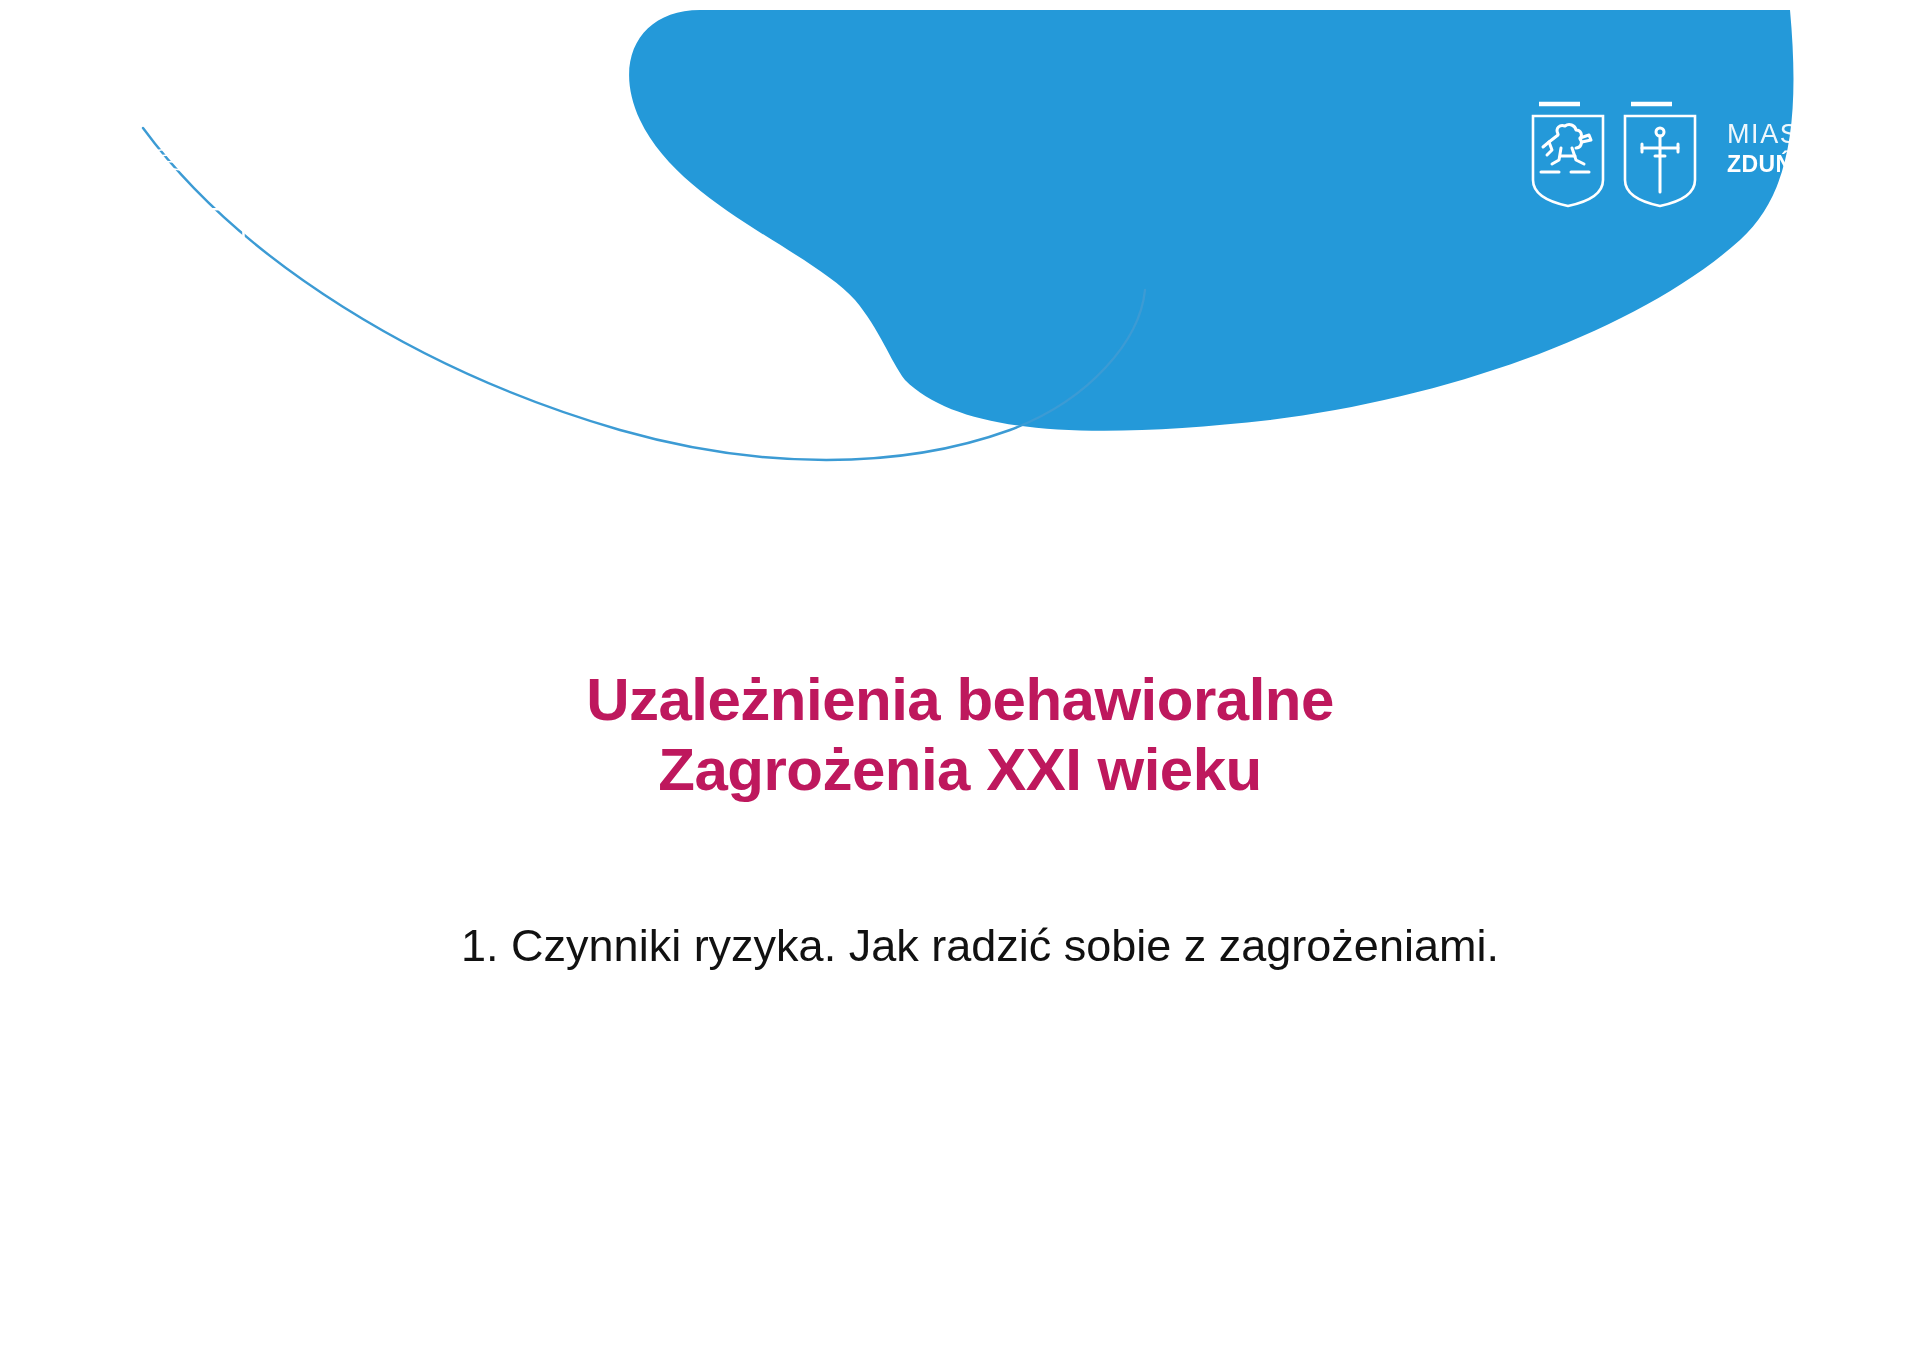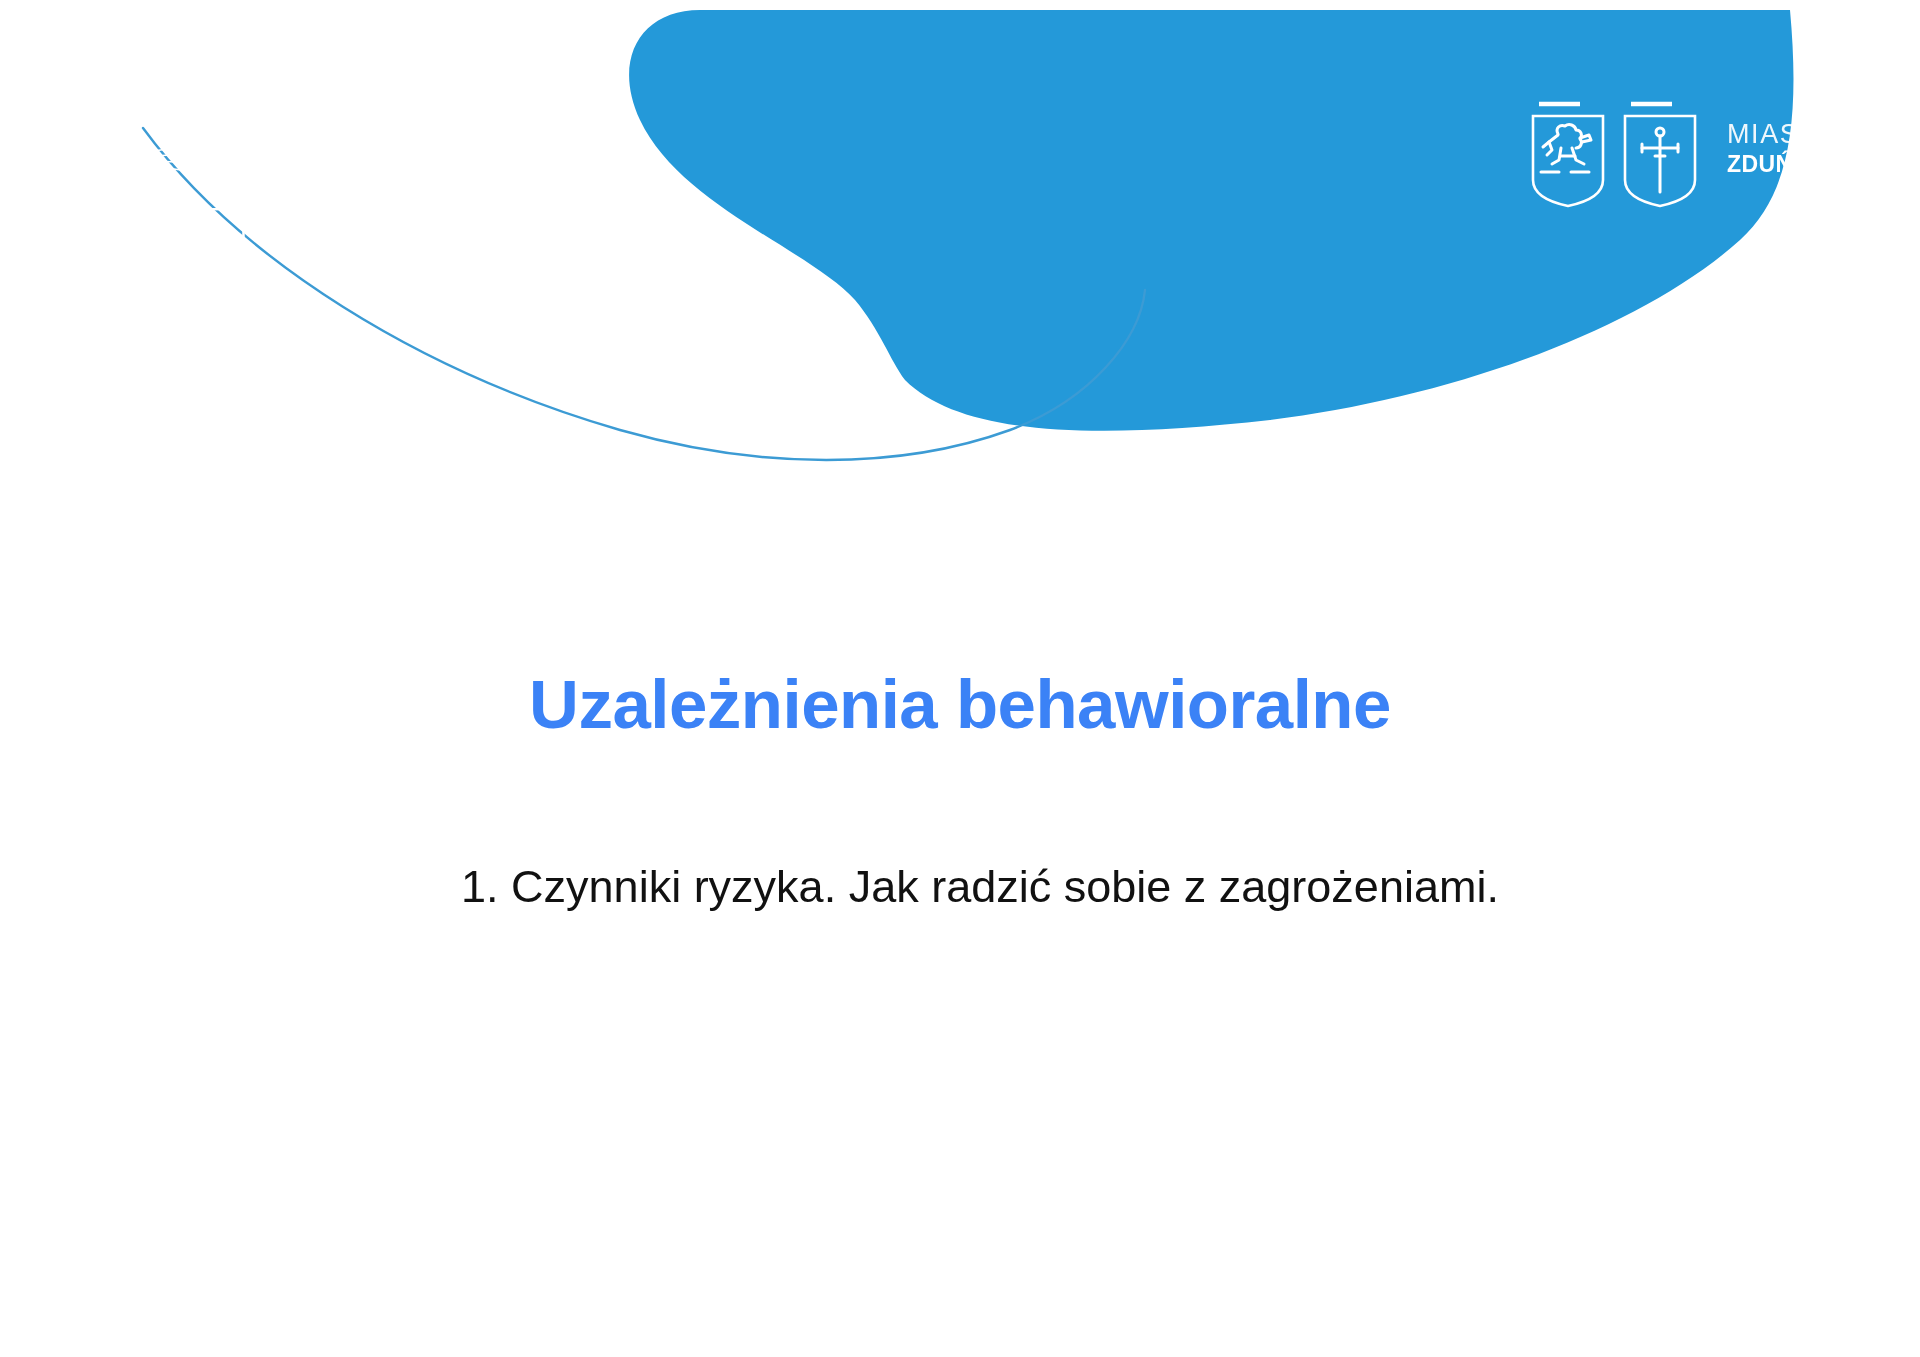--- a/index.html
+++ b/index.html
@@ -118,22 +118,22 @@
   }
   #conference-heading {
     color: #F4721C;
     font-size: 63px;
     font-weight: 700;
     line-height: 1.16;
     letter-spacing: -0.5px;
     margin: 0;
   }
   #main-title {
-    color: #3b82f6;
-    font-size: 69px;
+    color: #be185d;
+    font-size: 60px;
     font-weight: 700;
     line-height: 1.16;
     letter-spacing: -0.5px;
     margin: 0;
     padding-top: 105px;
   }
   #agenda-list {
     margin: 0;
     padding-top: 112px;
     color: #111111;
@@ -262,18 +262,19 @@
       <span class="cityname">ZDUŃSKA WOLA</span>
     </div>
   </div>
 </div>
 
 <div id="content">
 
 
   <h2 id="main-title">
     <span>Uzależnienia behawioralne</span><br>
+    <span>Zagrożenia XXI wieku</span>
   </h2>
 
   <ul id="agenda-list">
     <li class="agenda-item">1. Czynniki ryzyka. Jak radzić sobie z zagrożeniami.</li>
   </ul>
 </div>
 
 </body></html>

